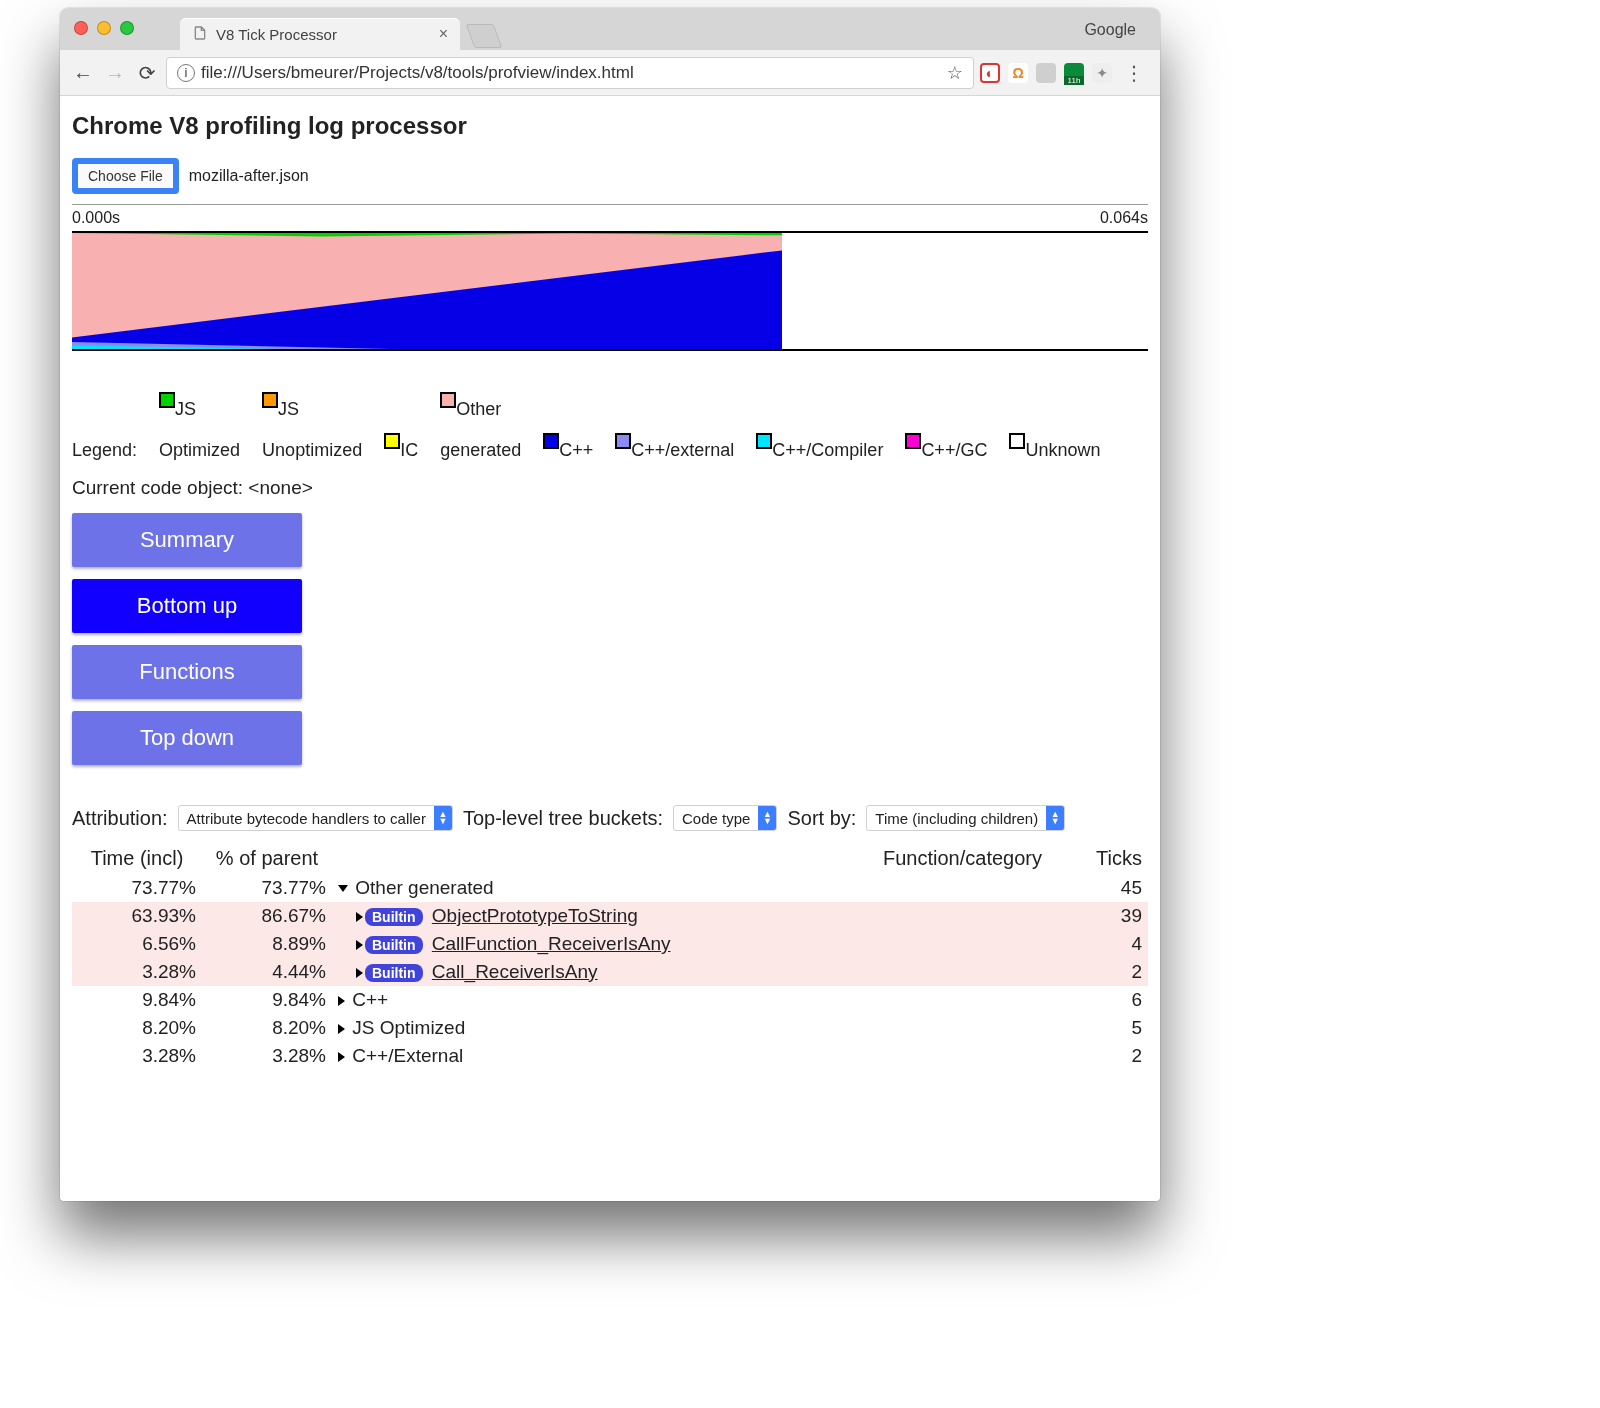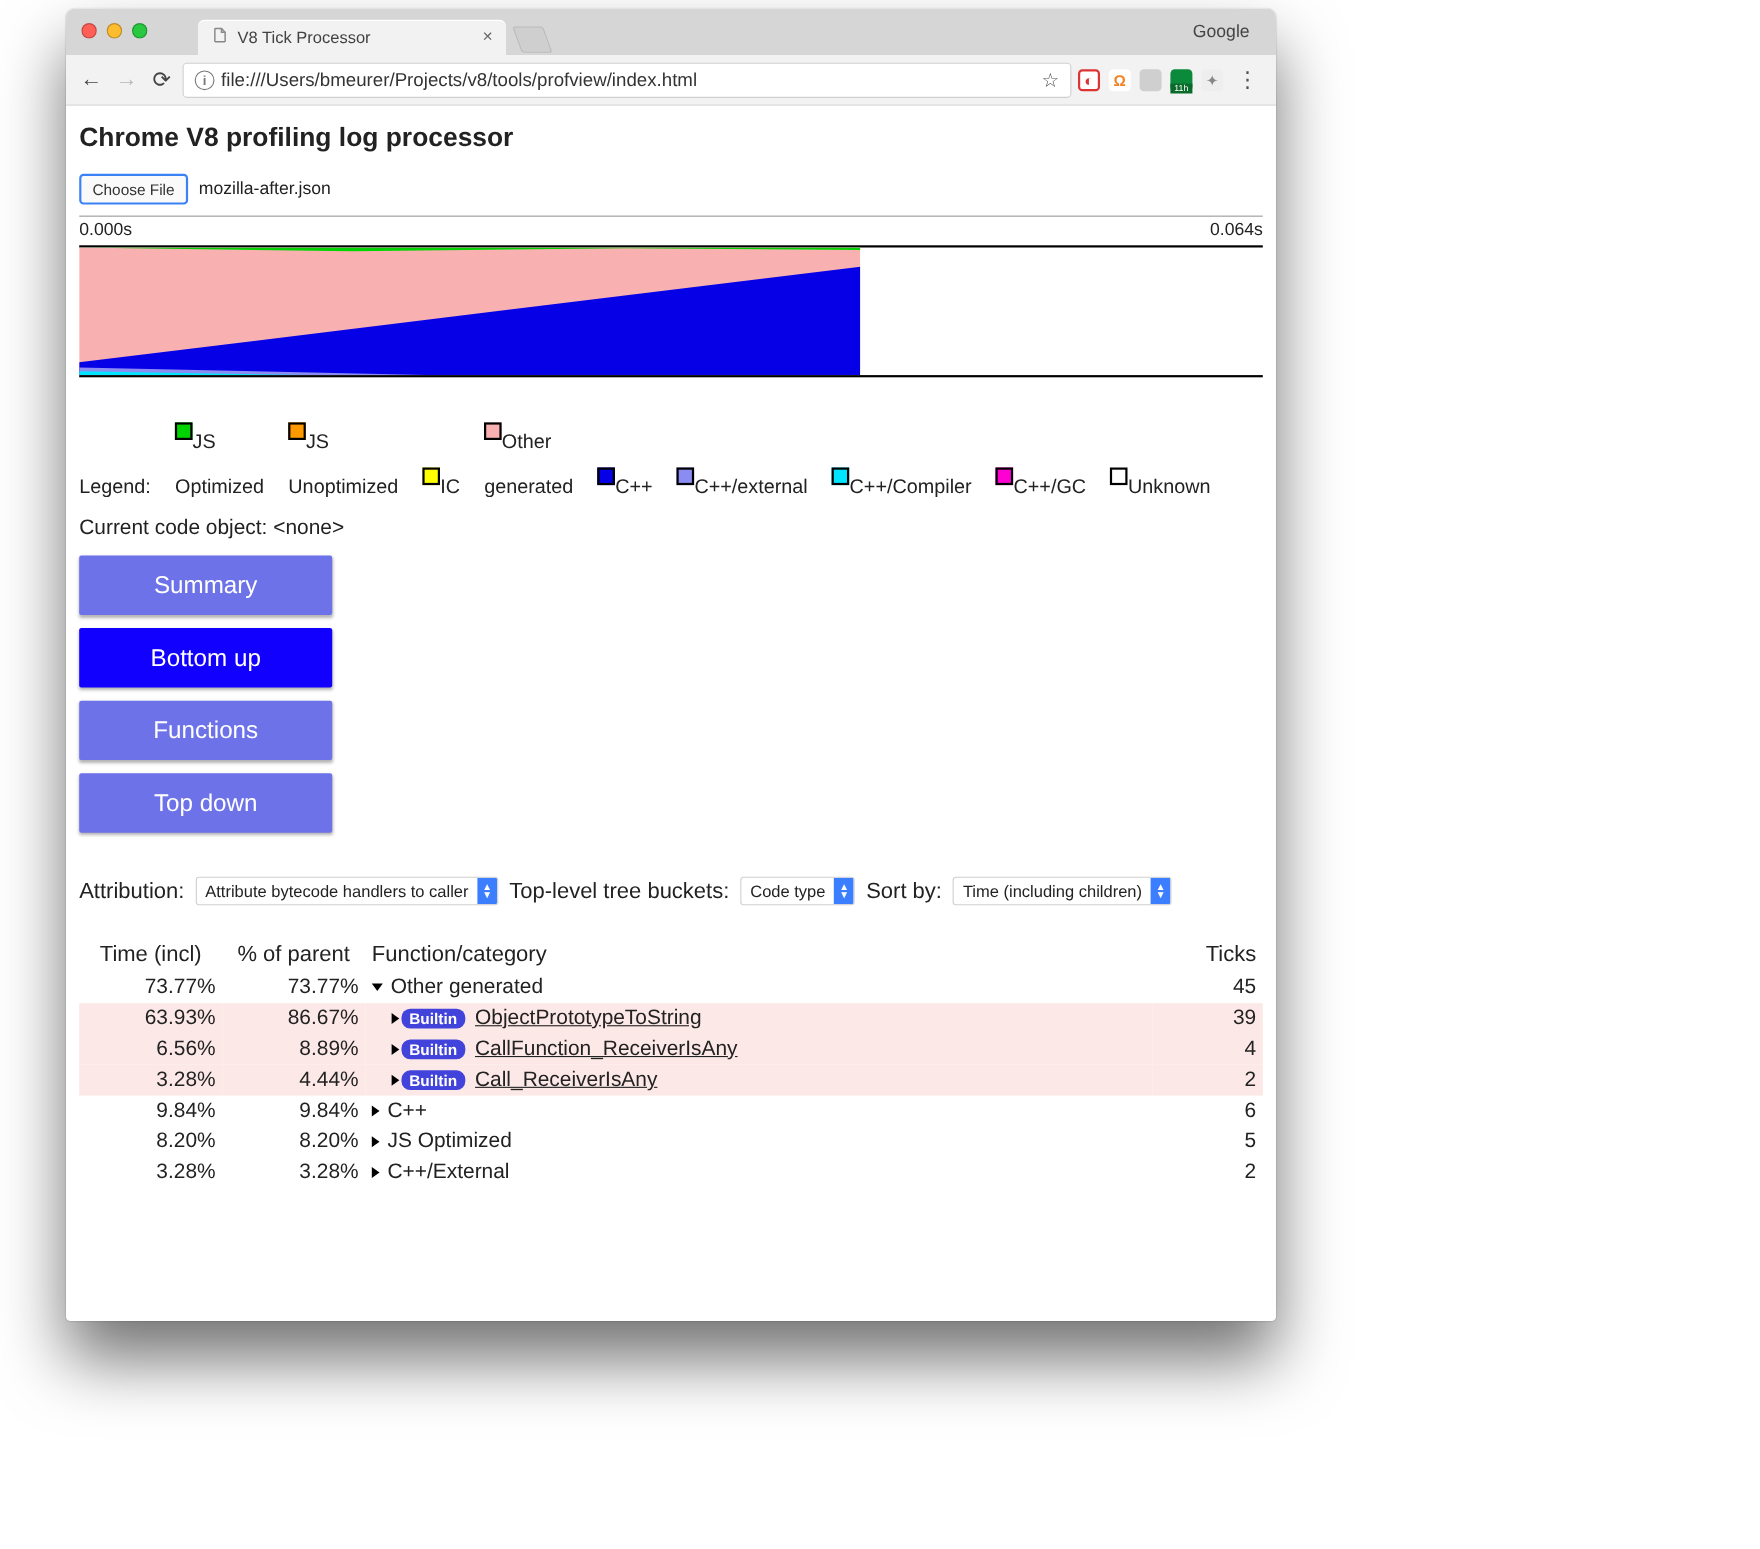--- a/index.html
+++ b/index.html
@@ -55,21 +55,21 @@
   .ext-group{display:flex; gap:8px; align-items:center;}
   .ext-icon{width:20px; height:20px; border-radius:4px; display:flex;align-items:center;justify-content:center;font-size:14px;color:#fff;}
   .menu-dots{font-size:20px; color:#555; padding:0 6px;}
 
   
   .page { padding:6px 12px 0 12px; color:#222; }
   h1 { font-size:24px; font-weight:700; margin:10px 0 18px 0; }
   .filebar { display:flex; align-items:center; gap:10px; margin-bottom:10px; }
   .choose-btn{
     font-size:14px; padding:4px 10px; background:#fafafa;
-    border:2px solid #3b82f6; border-radius:4px; color:#333;
+    border:6px solid #3b82f6; border-radius:4px; color:#333;
   }
   .filename{ font-size:16px; }
 
   .chart-wrap{ border-top:1px solid #999; }
   .axis-times{display:flex; justify-content:space-between; font-size:16px; margin:4px 0 4px 0;}
   .chart{ height:120px; width:100%; background:#fff; position:relative;
           border-top:2px solid #000; border-bottom:2px solid #000;}
   .chart svg{position:absolute; left:0; top:0; width:66%; height:100%;}
 
   .legend{ display:flex; align-items:flex-end; gap:22px; font-size:18px; padding:28px 0 10px 0; flex-wrap:nowrap;}
@@ -91,23 +91,23 @@
   .select{
     display:inline-flex; align-items:center; font-size:15px; background:#fff;
     border:1px solid #d0d0d0; border-radius:3px; height:26px; overflow:hidden;
   }
   .select span{ padding:0 8px;}
   .select .caret{
     background:#3b7eff; color:#fff; width:18px; height:100%; display:flex; flex-direction:column;
     align-items:center; justify-content:center; font-size:9px; line-height:7px;
   }
 
-  table{ width:100%; border-collapse:collapse; font-size:19px; margin-top:30px;}
+  table{ width:100%; border-collapse:collapse; font-size:19px; margin-top:12px;}
   th{ text-align:right; font-weight:400; font-size:20px; padding:4px 6px;}
-  th.func{ text-align:left;}
+  th.func{ text-align:right;}
   th.ticks{ text-align:right;}
   td{ padding:3px 6px; }
   td.num{text-align:right; width:130px;}
   td.ticks{text-align:right; width:100px;}
   tr.pink td{ background:#fce9e7;}
   .tri{ display:inline-block; width:0; height:0; vertical-align:middle; margin-right:2px;}
   .tri.down{ border-left:5px solid transparent; border-right:5px solid transparent; border-top:7px solid #000;}
   .tri.right{ border-top:5px solid transparent; border-bottom:5px solid transparent; border-left:7px solid #000;}
   .indent1{ padding-left:18px; display:inline-block;}
   .builtin{

